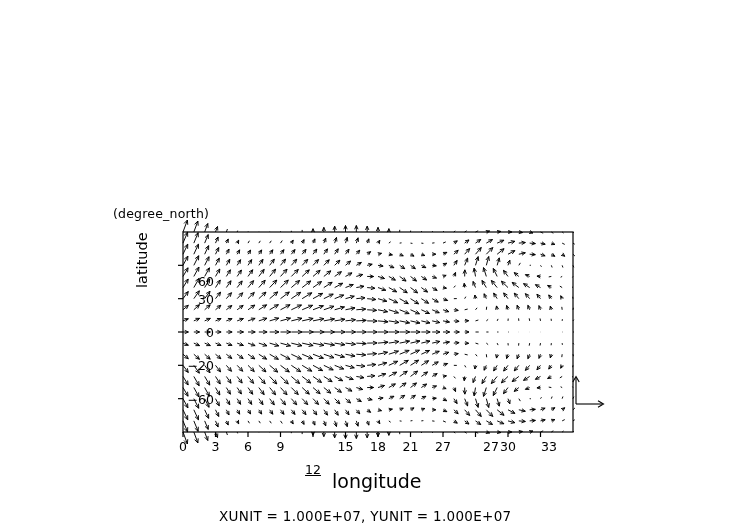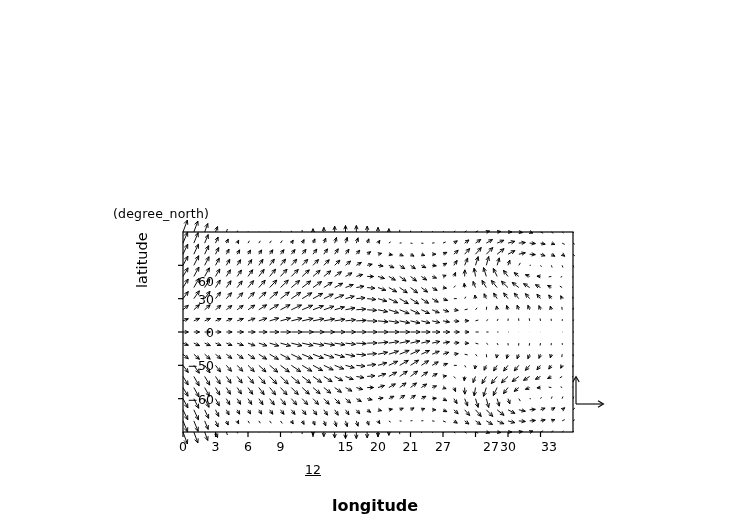--- a/index.html
+++ b/index.html
@@ -41,24 +41,23 @@
     left: 134px;
     top: 288px;
     font-size: 14.5px;
     transform: rotate(-90deg);
     transform-origin: left top;
     white-space: nowrap;
   }
   #x-axis-title {
     position: absolute;
     left: 332px;
-    top: 496px;
-    font-size: 16px;
+    top: 470px;
+    font-size: 19px;
     white-space: nowrap;
-    font-weight: bold;
   }
   #footer-note {
     position: absolute;
     left: 219px;
     top: 508px;
     font-size: 13.5px;
     white-space: nowrap;
     letter-spacing: 0.3px;
   }
   .tick-label {
@@ -88,20 +87,21 @@
 
 <div id="plot-root">
 
   <div class="axis-unit-label" id="y-unit-label">(degree_north)</div>
 
 
   <div id="y-axis-title">latitude</div>
 
   <div id="x-axis-title">longitude</div>
 
+  <div id="footer-note">XUNIT =  1.000E+07, YUNIT =  1.000E+07</div>
 
   <svg id="vector-svg" width="752" height="532">
     <g id="plot-frame">
         <rect x="183" y="232" width="390" height="200" fill="none" stroke="#000000" stroke-width="1.2"></rect>
       </g>
     <g id="tick-marks">
         <line x1="183" y1="432" x2="183" y2="437" stroke="#000" stroke-width="1.2"></line>
         <line x1="215.5" y1="432" x2="215.5" y2="437" stroke="#000" stroke-width="1.2"></line>
         <line x1="248" y1="432" x2="248" y2="437" stroke="#000" stroke-width="1.2"></line>
         <line x1="280.5" y1="432" x2="280.5" y2="437" stroke="#000" stroke-width="1.2"></line>
@@ -1399,26 +1399,26 @@
       </g>
   </svg>
 
   <div id="tick-labels">
       <div class="tick-label x-tick-label" style="left: 183px; top: 439px;">0</div>
       <div class="tick-label x-tick-label" style="left: 215.5px; top: 439px;">3</div>
       <div class="tick-label x-tick-label" style="left: 248px; top: 439px;">6</div>
       <div class="tick-label x-tick-label" style="left: 280.5px; top: 439px;">9</div>
       <div class="tick-label x-tick-label" style="left: 313px; top: 462px; text-decoration: underline;">12</div>
       <div class="tick-label x-tick-label" style="left: 345.5px; top: 439px;">15</div>
-      <div class="tick-label x-tick-label" style="left: 378px; top: 439px;">20</div>
+      <div class="tick-label x-tick-label" style="left: 378px; top: 439px;">18</div>
       <div class="tick-label x-tick-label" style="left: 410.5px; top: 439px;">21</div>
       <div class="tick-label x-tick-label" style="left: 443px; top: 439px;">27</div>
       <div class="tick-label x-tick-label" style="left: 491px; top: 439px;">27</div>
       <div class="tick-label x-tick-label" style="left: 508px; top: 439px;">30</div>
       <div class="tick-label x-tick-label" style="left: 549px; top: 439px;">33</div>
       <div class="tick-label y-tick-label" style="left: 174px; top: 281px; width: 40px;">60</div>
       <div class="tick-label y-tick-label" style="left: 174px; top: 298.667px; width: 40px;">30</div>
       <div class="tick-label y-tick-label" style="left: 174px; top: 332px; width: 40px;">0</div>
-      <div class="tick-label y-tick-label" style="left: 174px; top: 365.333px; width: 40px;">−50</div>
+      <div class="tick-label y-tick-label" style="left: 174px; top: 365.333px; width: 40px;">−20</div>
       <div class="tick-label y-tick-label" style="left: 174px; top: 398.667px; width: 40px;">−60</div>
     </div>
 
 </div>
 
 </body></html>

